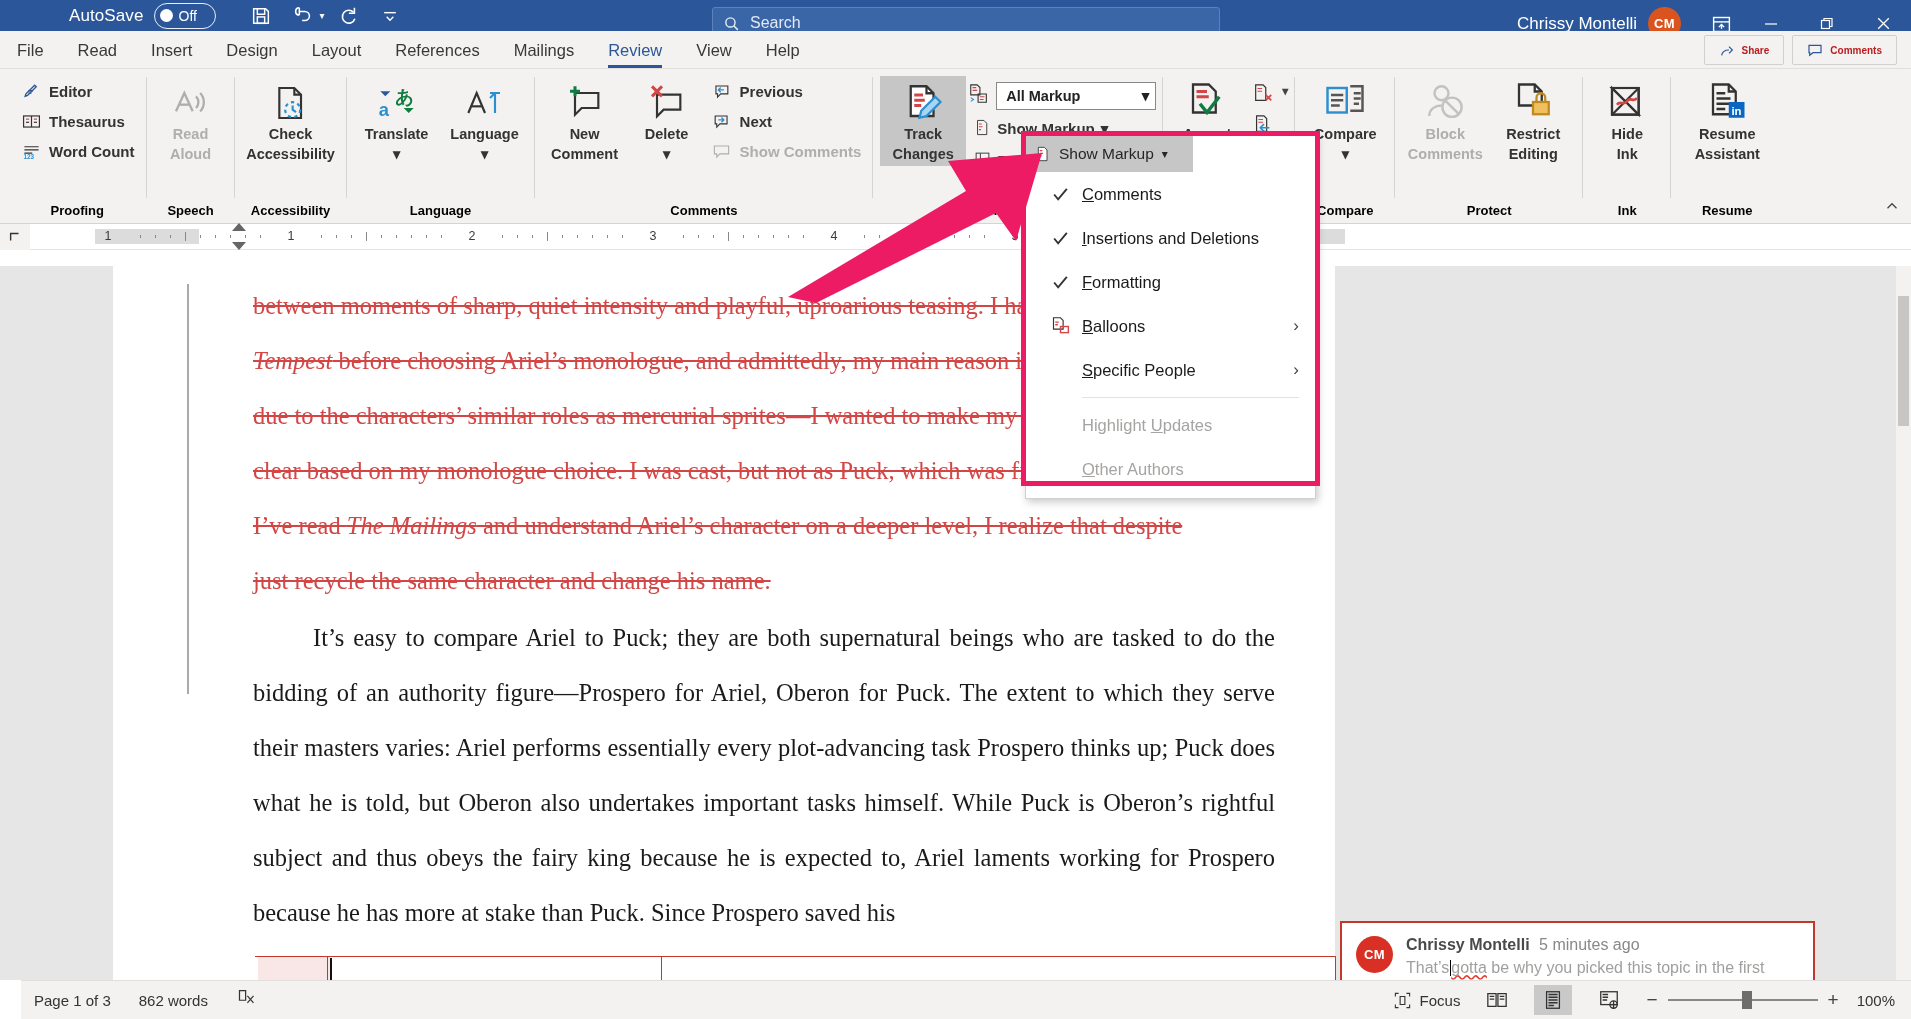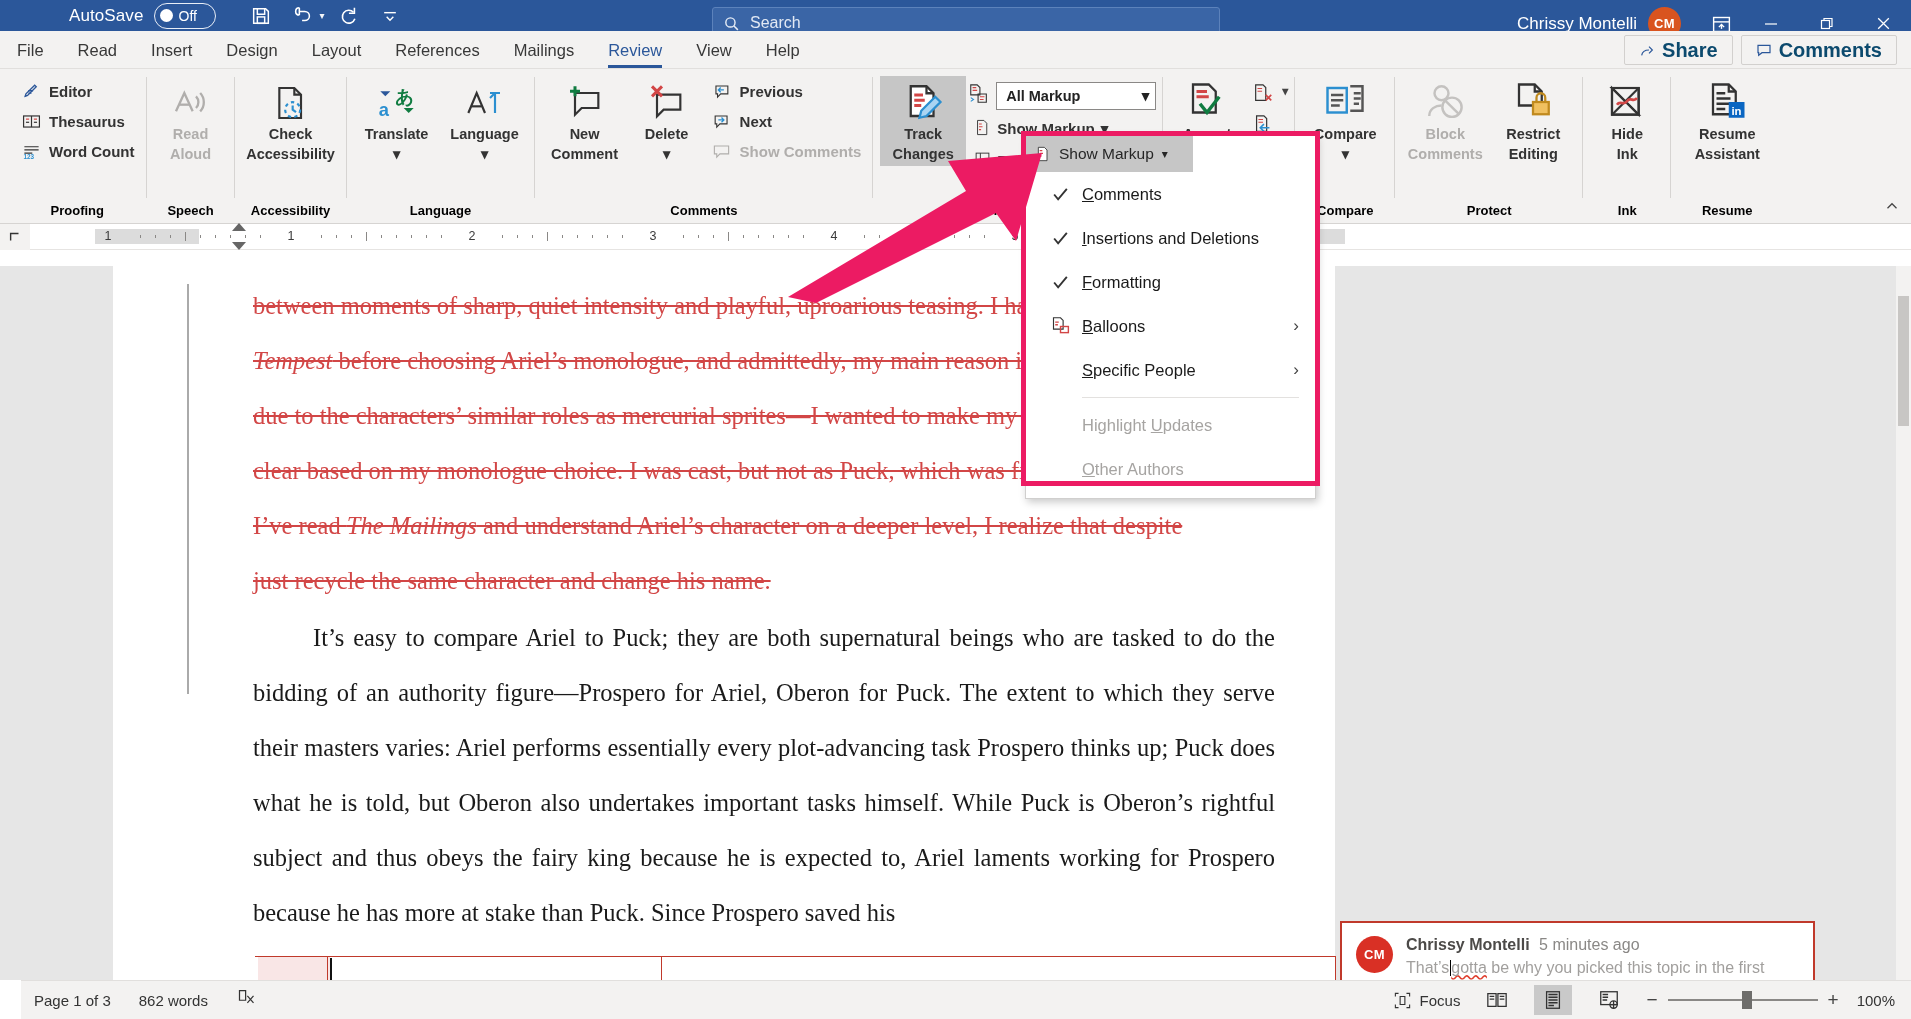--- a/index.html
+++ b/index.html
@@ -67,21 +67,21 @@
   }
   .tab.active { color: #2b579a; }
   .tab.active::after {
     content: ""; position: absolute; left: 17px; right: 17px; bottom: 0;
     height: 3px; background: #2b579a;
   }
   .tab.file { color: #383838; }
   .rightbtns { position: absolute; right: 14px; bottom: 3px; display: flex; gap: 8px; }
   .rb {
     height: 30px; padding: 0 14px; border: 1px solid #d2d0ce; background: #f3f2f1;
-    color: #0c4a6e; font-size: 20px; font-weight: bold;
+    color: #b91c1c; font-size: 10px; font-weight: bold;
     display: flex; align-items: center; gap: 7px; border-radius: 2px;
   }
 
   
   .ribbon {
     height: 155px; background: #f3f2f1; border-bottom: 1px solid #d6d4d2;
     display: flex; position: relative; padding-left: 8px; font-weight: bold;
   }
   .group { position: relative; display: flex; flex-direction: column;
            padding: 0 7px; height: 155px; }

